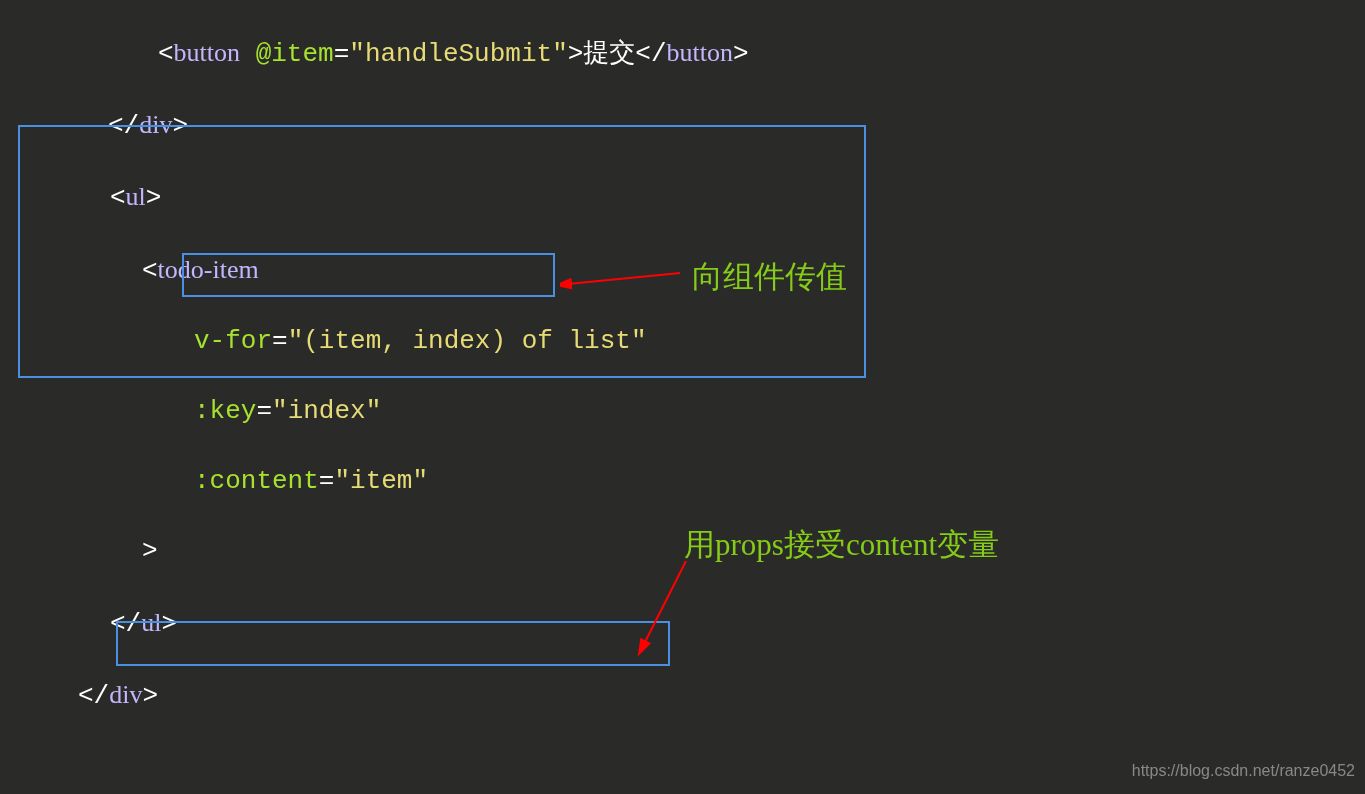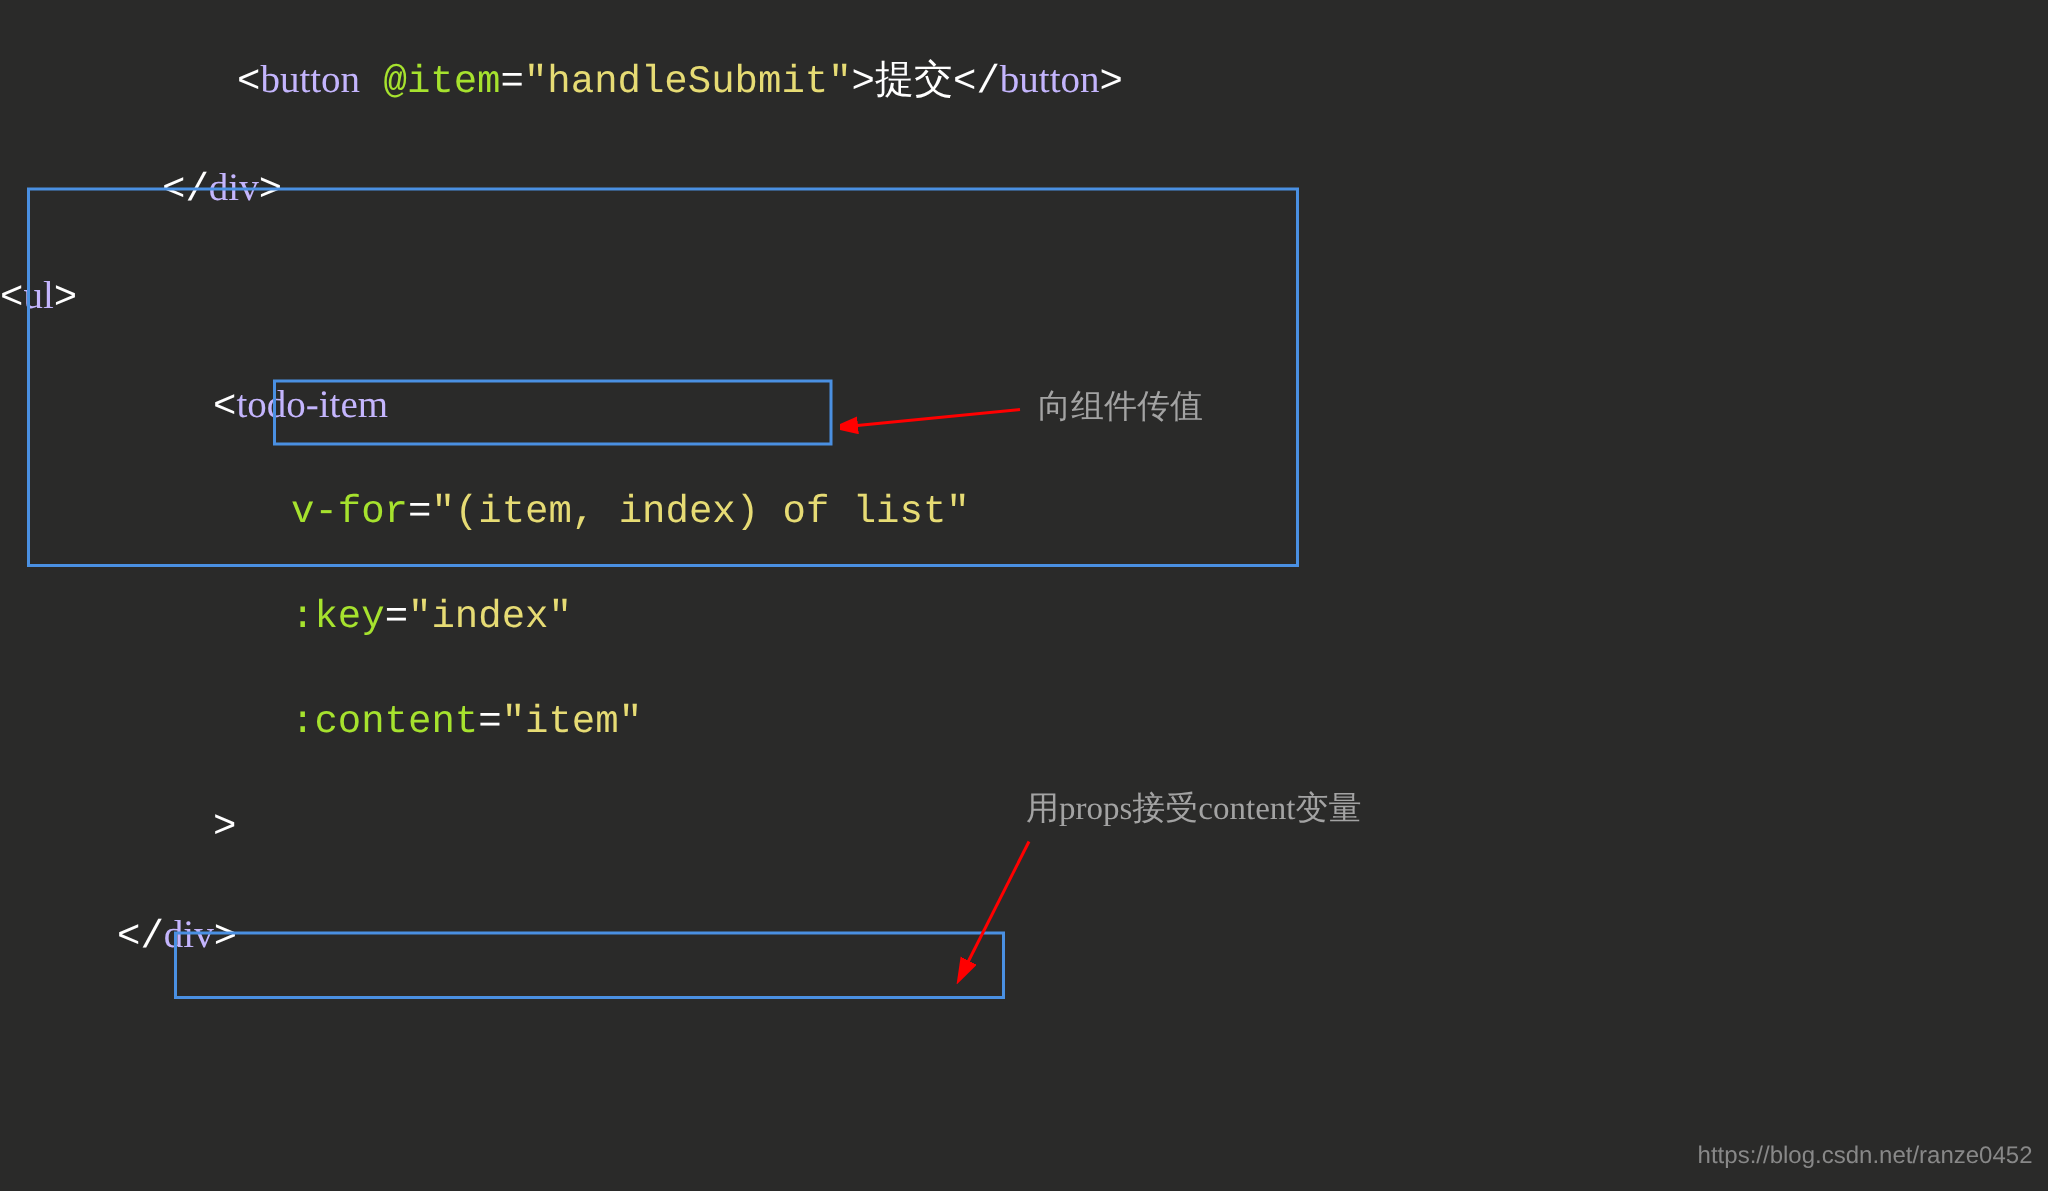--- a/index.html
+++ b/index.html
@@ -47,23 +47,23 @@
       position: absolute;
       border: 2px solid #4a90e2;
       left: 116px;
       top: 621px;
       width: 554px;
       height: 45px;
       pointer-events: none;
     }
     .annotation {
       position: absolute;
-      color: #a3a3a3;
+      color: #84cc16;
       font-family: 'SimSun', serif;
-      font-size: 22px;
+      font-size: 31px;
     }
     .annotation-1 { left: 692px; top: 256px; }
     .annotation-2 { left: 684px; top: 524px; font-family: Liberation Serif, serif; }
     .arrow-1 {
       position: absolute;
       left: 560px;
       top: 268px;
       pointer-events: none;
     }
     .arrow-2 {
@@ -76,37 +76,38 @@
       position: absolute;
       right: 10px;
       bottom: 12px;
       color: #888;
       font-size: 16px;
       font-family: Arial, sans-serif;
     }
     .indent1 { padding-left: 158px; }
     .indent2 { padding-left: 108px; }
     .indent3 { padding-left: 78px; }
-    .indent-ul { }
+    .indent-ul { padding-left: 110px; }
     .indent-todo { padding-left: 142px; }
     .indent-attr { padding-left: 194px; }
     .blank { height: 36px; }
   </style>
 </head>
 <body>
 
 <div class="code-container">
 <span class="line indent1"><span class="bracket">&lt;</span><span class="tag">button</span><span class="attr"> @item</span><span class="equals">=</span><span class="string">"handleSubmit"</span><span class="bracket">&gt;</span><span class="text">提交</span><span class="bracket">&lt;/</span><span class="tag">button</span><span class="bracket">&gt;</span></span>
 <span class="line indent2"><span class="bracket">&lt;/</span><span class="tag">div</span><span class="bracket">&gt;</span></span>
 <span class="line indent-ul"><span class="bracket">&lt;</span><span class="tag">ul</span><span class="bracket">&gt;</span></span>
 <span class="line indent-todo"><span class="bracket">&lt;</span><span class="tag">todo-item</span></span>
 <span class="line indent-attr"><span class="attr">v-for</span><span class="equals">=</span><span class="string">"(item, index) of list"</span></span>
 <span class="line indent-attr"><span class="attr">:key</span><span class="equals">=</span><span class="string">"index"</span></span>
 <span class="line indent-attr"><span class="attr">:content</span><span class="equals">=</span><span class="string">"item"</span></span>
 <span class="line indent-todo"><span class="bracket">&gt;</span></span>
+<span class="line indent-ul"><span class="bracket">&lt;/</span><span class="tag">ul</span><span class="bracket">&gt;</span></span>
 <span class="line indent3"><span class="bracket">&lt;/</span><span class="tag">div</span><span class="bracket">&gt;</span></span>
 <span class="blank"></span>
 
 <span class="blank"></span>
 
 
 
 
 </div>
 

